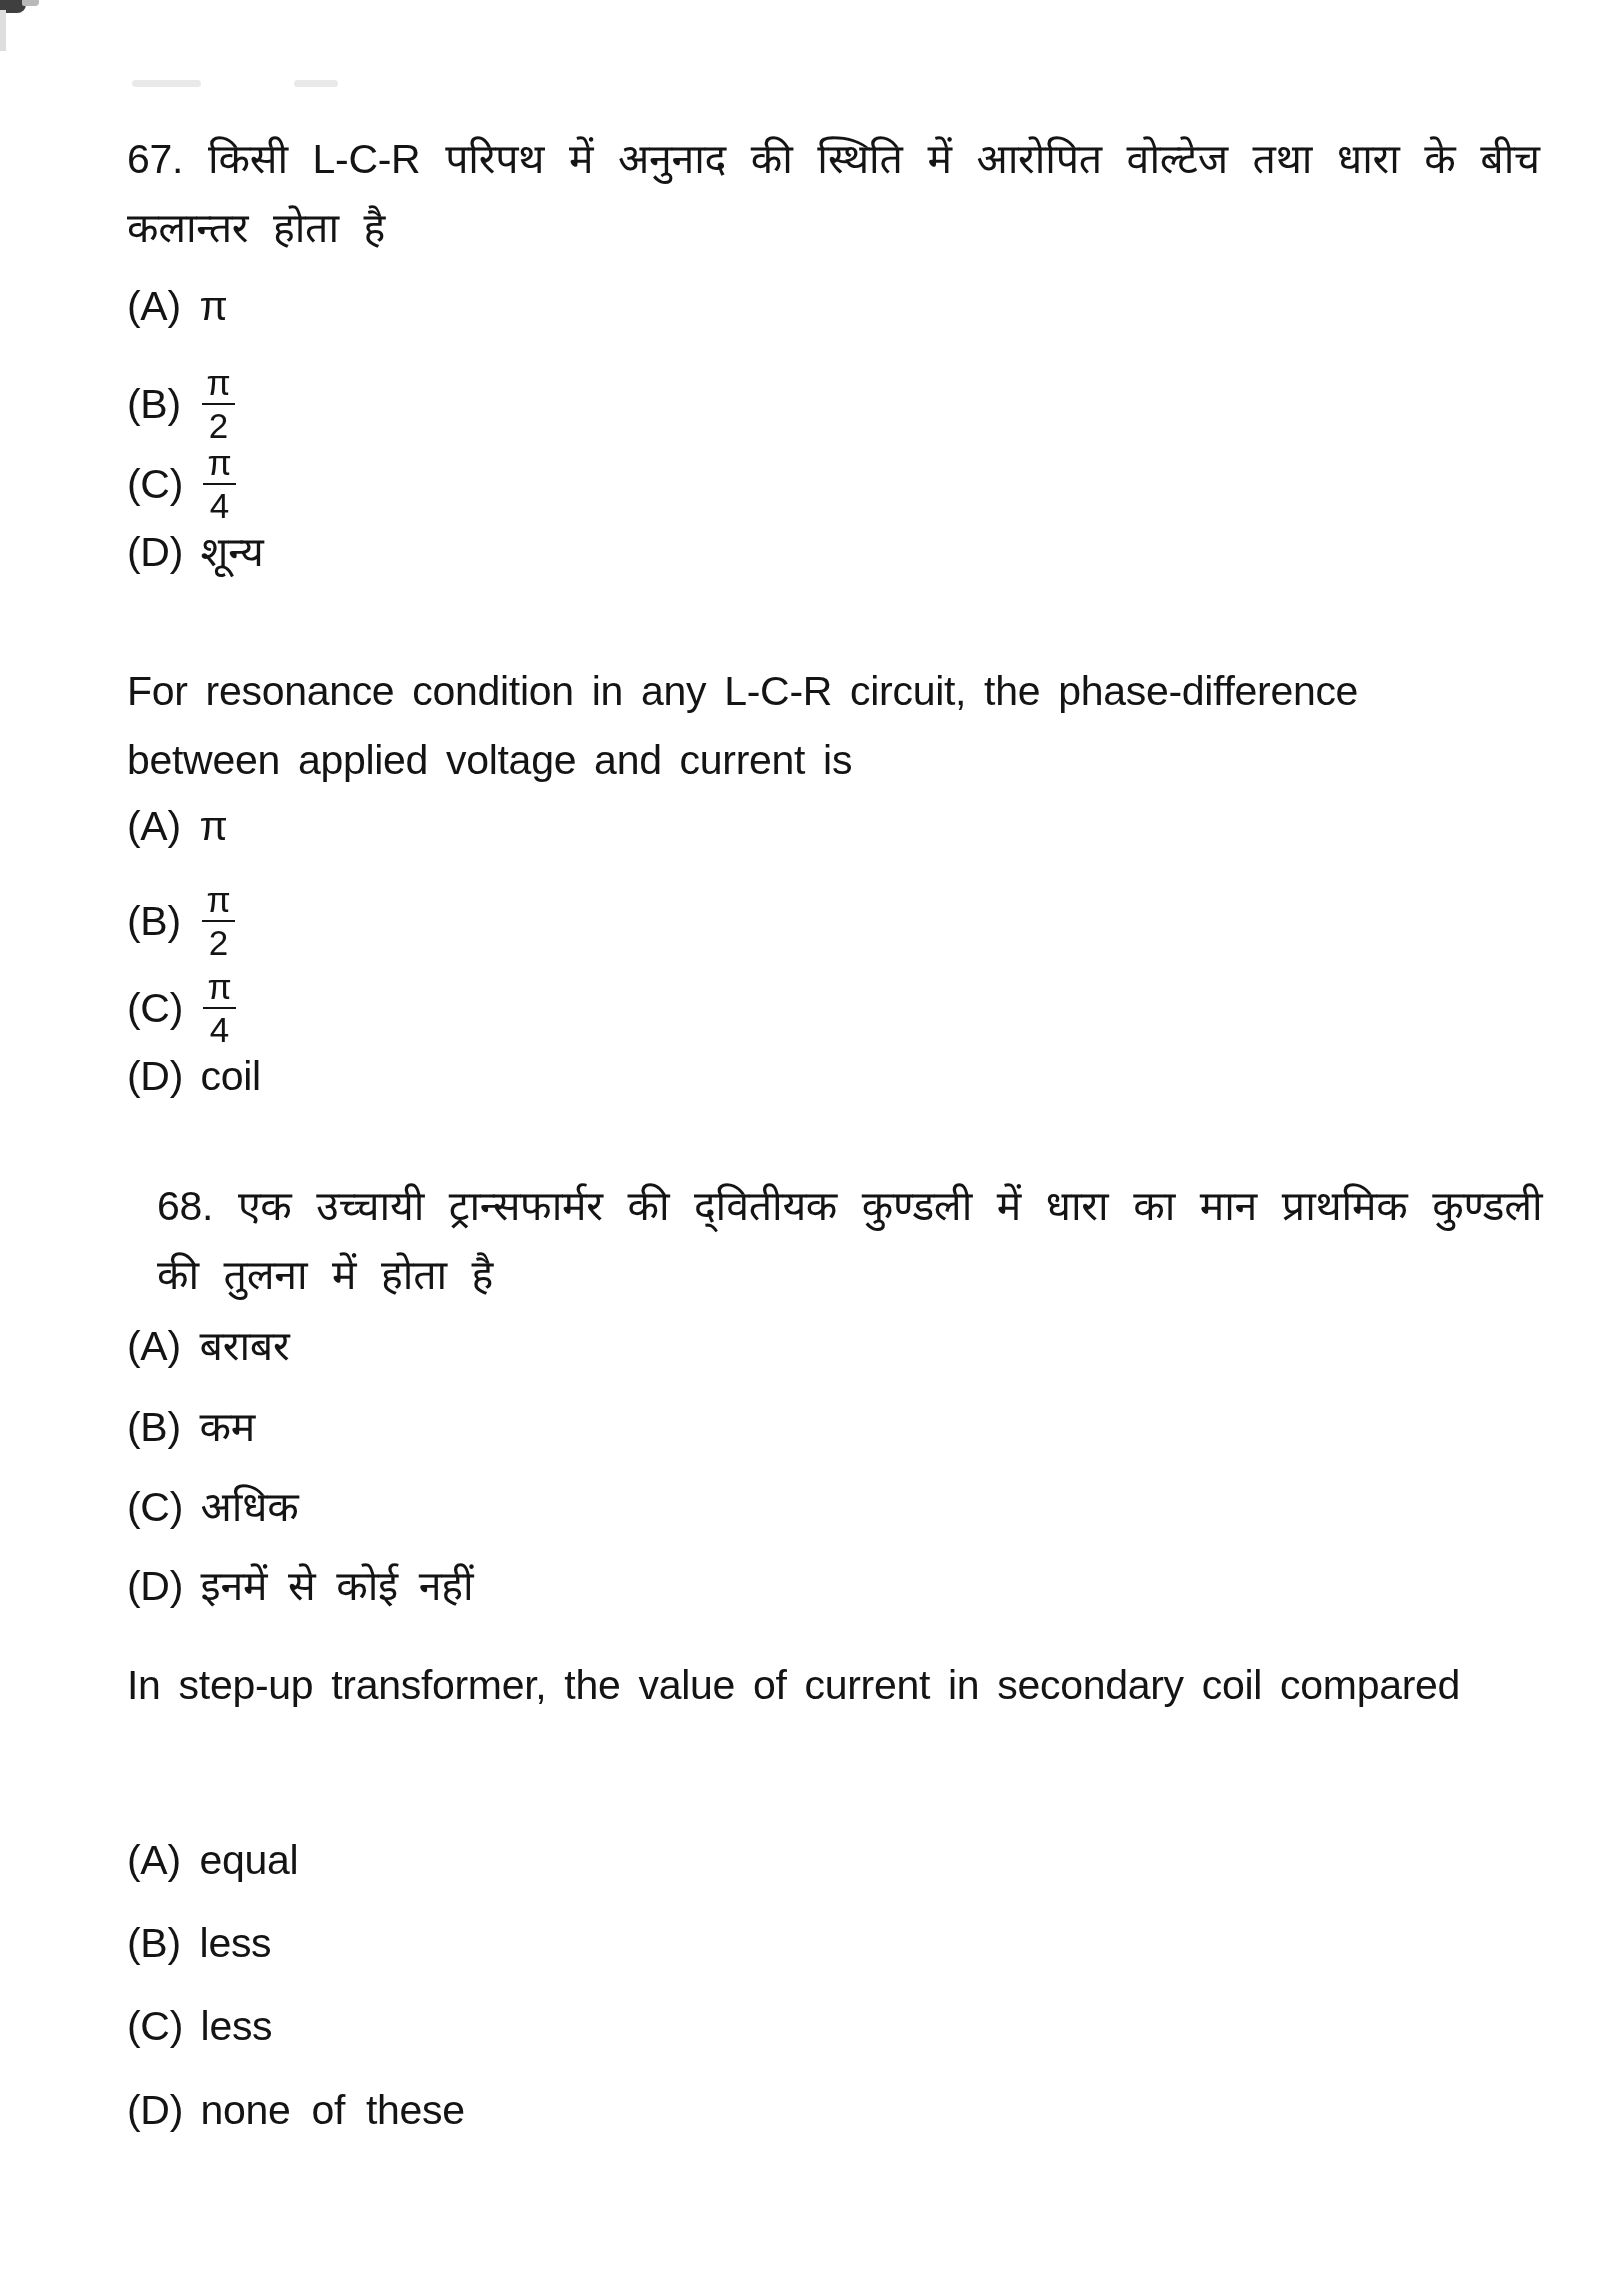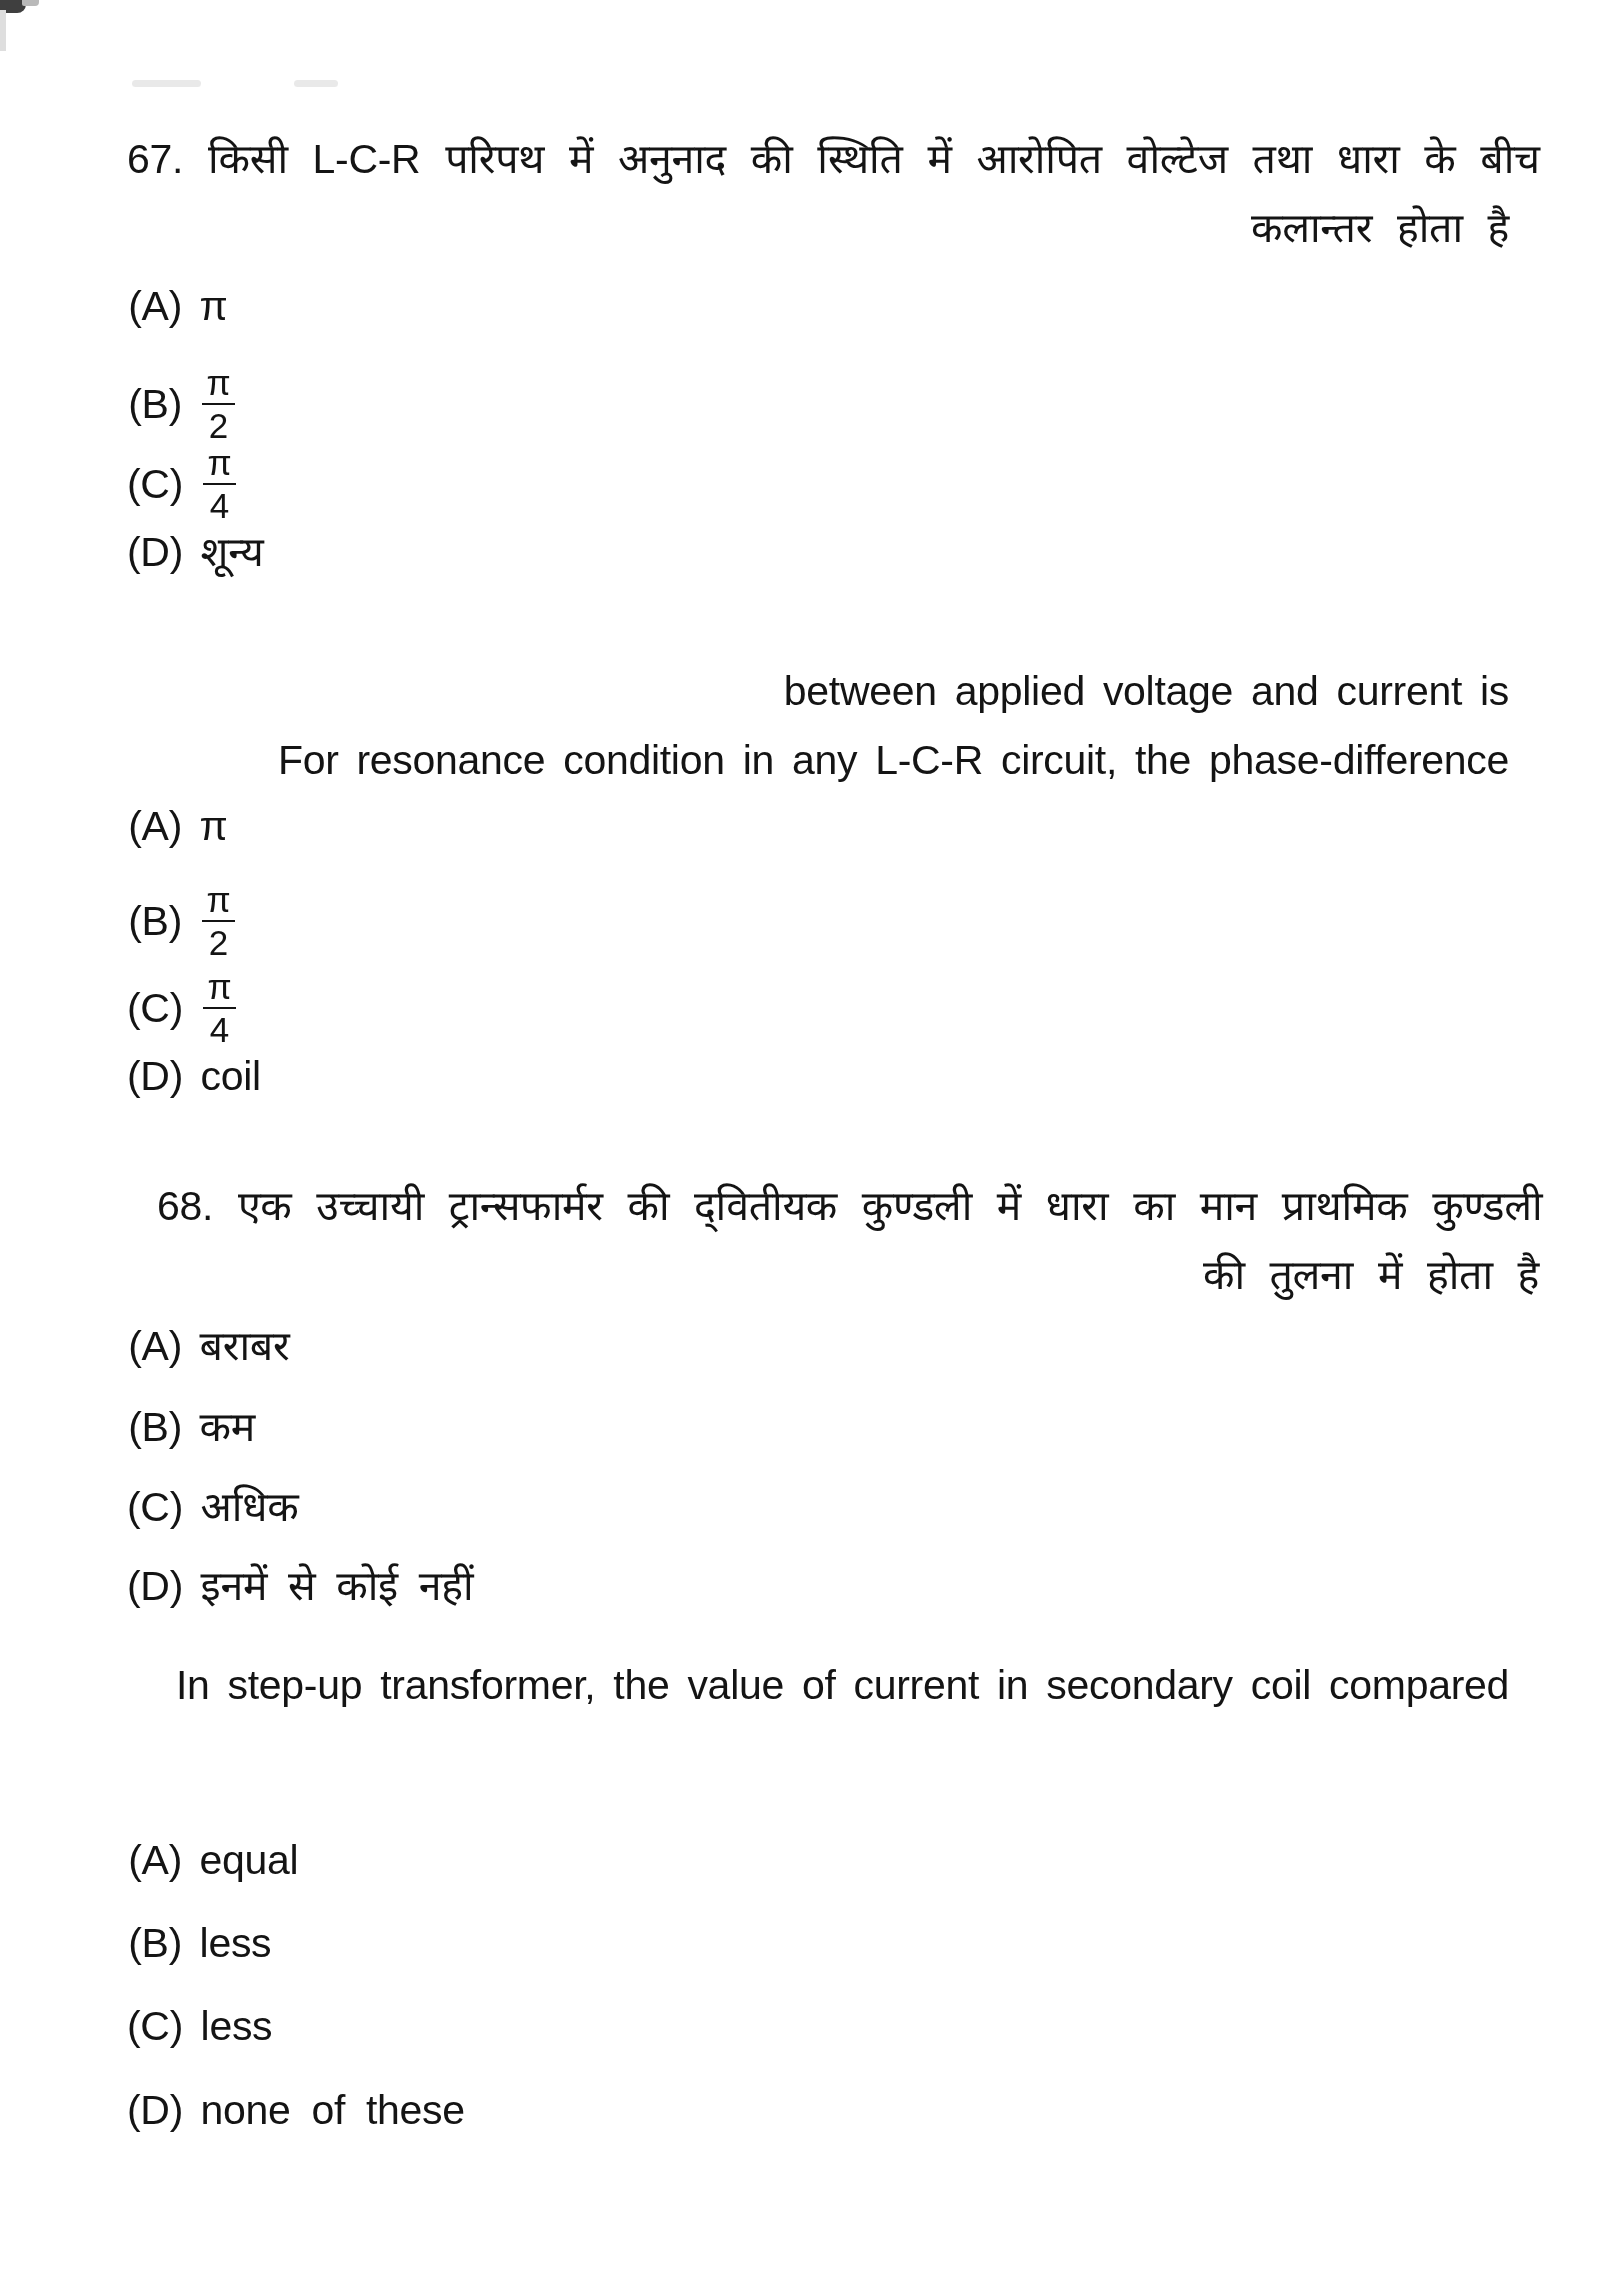--- a/index.html
+++ b/index.html
@@ -4,21 +4,20 @@
 <style>
   html,body{margin:0;padding:0;background:#ffffff;}
   .page{
     position:relative;
     width:1621px;height:2293px;
     background:#ffffff;
     overflow:hidden;
     font-family:"Liberation Sans","DejaVu Sans",sans-serif;
     color:#141414;
     letter-spacing:-0.3px;
-    text-align:right;
   }
   .para{
     position:absolute;left:127px;width:1382px;
     font-size:41px;line-height:69px;
   }
   .pline{white-space:nowrap;}
   .para.hi .pline{word-spacing:13.7px;}
   .para.en .pline{word-spacing:6.9px;}
   .opt{
     position:absolute;left:127px;
@@ -74,22 +73,22 @@
       <span class="num">π</span>
       <span class="den">4</span>
     </span>
   </div>
   <div class="opt" style="top:526px;">
     <span class="lbl">(D)</span>
     <span class="val">शून्य</span>
   </div>
 
   <div class="para en" style="top:657px;">
+    <div class="pline">For resonance condition in any L-C-R circuit, the phase-difference</div>
     <div class="pline">between applied voltage and current is</div>
-    <div class="pline">For resonance condition in any L-C-R circuit, the phase-difference</div>
   </div>
 
   <div class="opt" style="top:800px;">
     <span class="lbl">(A)</span>
     <span class="val">π</span>
   </div>
   <div class="opt fr" style="top:880px;">
     <span class="lbl">(B)</span>
     <span class="frac">
       <span class="num">π</span>

